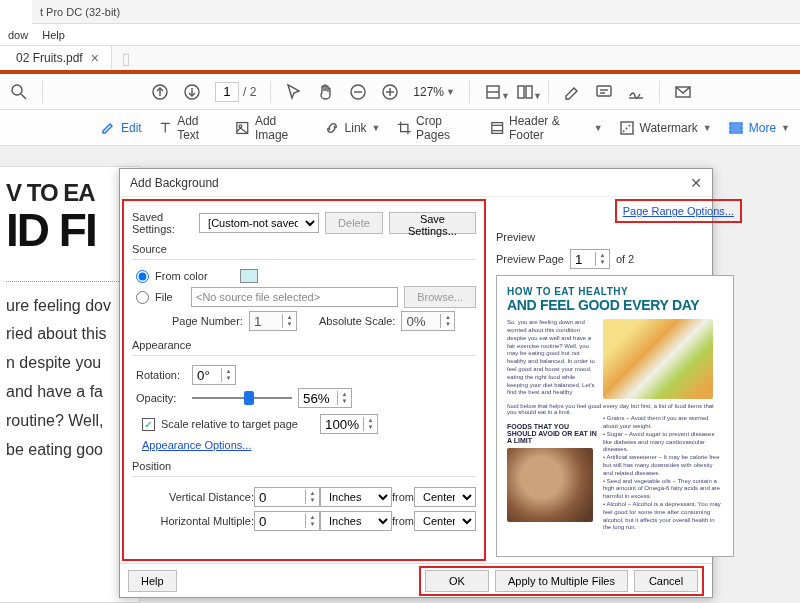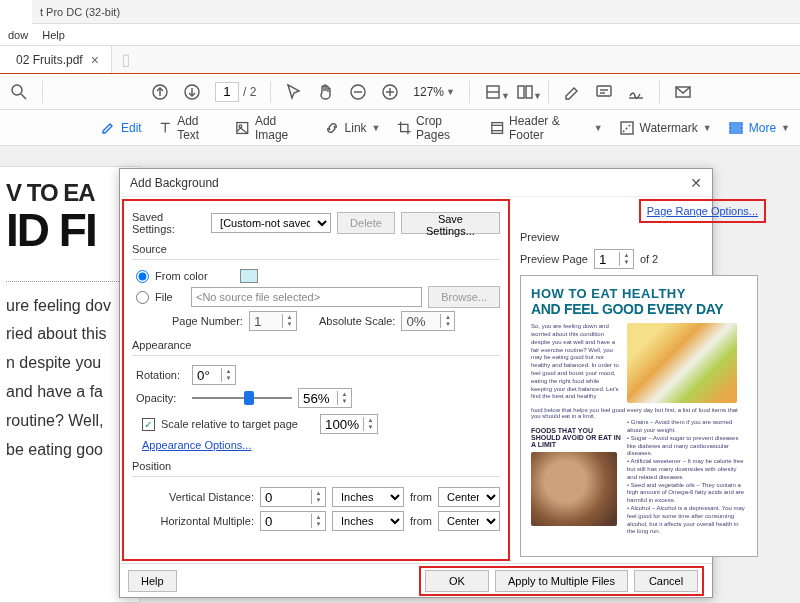--- a/index.html
+++ b/index.html
@@ -1,19 +1,19 @@
 <!DOCTYPE html>
 <html><head>
 <meta charset="utf-8">
 <style>
 * { box-sizing: border-box; margin: 0; padding: 0; font-family: "Segoe UI", Arial, sans-serif; }
 body { width: 800px; height: 603px; overflow: hidden; background: #fff; position: relative; font-size: 12px; color: #333; }
 .titlebar { height: 24px; background: #f4f4f4; border-bottom: 1px solid #ddd; display: flex; align-items: center; padding: 0 8px; font-size: 11px; color: #444; margin-left: 32px; }
 .menubar { height: 22px; border-bottom: 1px solid #ddd; display: flex; align-items: center; padding: 0 8px; font-size: 11px; color: #333; }
-.tabbar { height: 28px; display: flex; align-items: center; border-bottom: 1px solid #c2410c; background: #f9f9f9; }
+.tabbar { height: 28px; display: flex; align-items: center; border-bottom: 4px solid #c2410c; background: #f9f9f9; }
 .tab { display: flex; align-items: center; padding: 0 12px 0 16px; height: 100%; border-right: 1px solid #ddd; font-size: 12px; gap: 8px; background:#fff;}
 .tab .close { font-size: 14px; color: #666; cursor: pointer;}
 .tab-add { width: 28px; text-align: center; color: #888; font-size: 16px; border-right: 1px solid #ddd; height: 100%; display:flex;align-items:center;justify-content:center; }
 .toolbar { height: 36px; border-bottom: 1px solid #ddd; display: flex; align-items: center; padding: 0 10px; gap: 14px; background: #fcfcfc; }
 .toolbar .sep { width:1px; height:22px; background:#ddd;}
 .tb-icon { width: 18px; height: 18px; display: inline-flex; align-items:center; justify-content:center; color:#555;}
 .tb-icon svg { width:18px; height:18px; stroke:#555; fill:none; stroke-width:1.4;}
 .page-box { display:flex; align-items:center; gap:4px; font-size:12px; color:#555;}
 .page-box input { width:24px; height:20px; text-align:center; border:1px solid #ccc; background:#fff;}
 .zoom-label { font-size:12px; color:#333;}
@@ -50,28 +50,28 @@
 .file-input { flex:1; border:1px solid #aaa; height:20px; font-size:11px; color:#888; padding:0 4px; display:flex; align-items:center;}
 .spinner { display:flex; align-items:center; border:1px solid #aaa; height:20px;}
 .spinner input{ border:none; width:32px; height:18px; text-align:left; padding-left:4px;}
 .spinner .arrows{ width:14px; display:flex; flex-direction:column; font-size:6px; color:#666; line-height:7px; text-align:center; border-left:1px solid #aaa; cursor:pointer;}
 .slider-track { width:100px; position:relative; height:14px; display:flex; align-items:center;}
 .slider-line { width:100%; height:2px; background:#888;}
 .slider-thumb { position:absolute; left:52px; top:0; width:10px; height:14px; background:#1a73e8; border-radius:2px;}
 .chk { display:flex; align-items:center; gap:6px; font-size:11px; margin:6px 0 4px 10px;}
 .chk .box { width:13px; height:13px; border:1px solid #555; display:flex; align-items:center; justify-content:center; font-size:10px; color:#1a4;}
 .link { color:#1a4fd0; text-decoration:underline; font-size:11px; cursor:pointer;}
-.pos-row { display:flex; align-items:center; gap:6px; margin:4px 0 4px 10px; font-size:11px;}
+.pos-row { display:flex; align-items:center; margin:4px 0 4px 10px; font-size:11px;}
 .pos-row .lbl2 { width:112px; text-align:right;}
 .pos-row select { width:62px;}
 .pagerange-box { position:absolute; top:2px; right:0; border:2px solid #d22; padding:3px 6px;}
 .preview-title { font-size:11px; margin:28px 0 6px;}
 .preview-pg { display:flex; align-items:center; gap:6px; font-size:11px; margin-bottom:6px;}
 .preview-pane { width:238px; height:282px; border:1px solid #aaa; background:#fff; padding:10px; overflow:hidden;}
-.pv-head1 { font-size:13px; font-weight:700; color:#0a6b84; letter-spacing:0.5px;}
+.pv-head1 { font-size:10px; font-weight:700; color:#0a6b84; letter-spacing:0.5px;}
 .pv-head2 { font-size:14px; font-weight:900; color:#0a6b84; letter-spacing:-0.3px; margin-bottom:6px;}
 .pv-cols { display:flex; gap:6px;}
 .pv-text { width:90px; font-size:6px; color:#447; line-height:1.3;}
 .pv-img { width:110px; height:80px; background:linear-gradient(135deg,#f5e088 20%,#e8a84a 40%,#f0f0e8 55%,#b5d054 70%,#e8a84a 90%); border-radius:2px; position:relative;}
 .pv-sub { font-size:7px; font-weight:700; color:#224; margin:8px 0 2px; width:90px;}
 .pv-cols2 { display:flex; gap:6px;}
 .pv-img2 { width:86px; height:74px; background:radial-gradient(circle at 40% 40%, #cba27a 30%, #8a5a3a 60%, #5a3a2a 90%); border-radius:2px; margin-top:4px;}
 .pv-text2 { flex:1; font-size:6px; color:#447; line-height:1.3;}
 .dlg-footer { height:36px; border-top:1px solid #ddd; display:flex; align-items:center; padding:0 8px; gap:8px;}
 .ok-box { display:flex; gap:6px; border:2px solid #d22; padding:2px 4px; margin-left:auto;}

